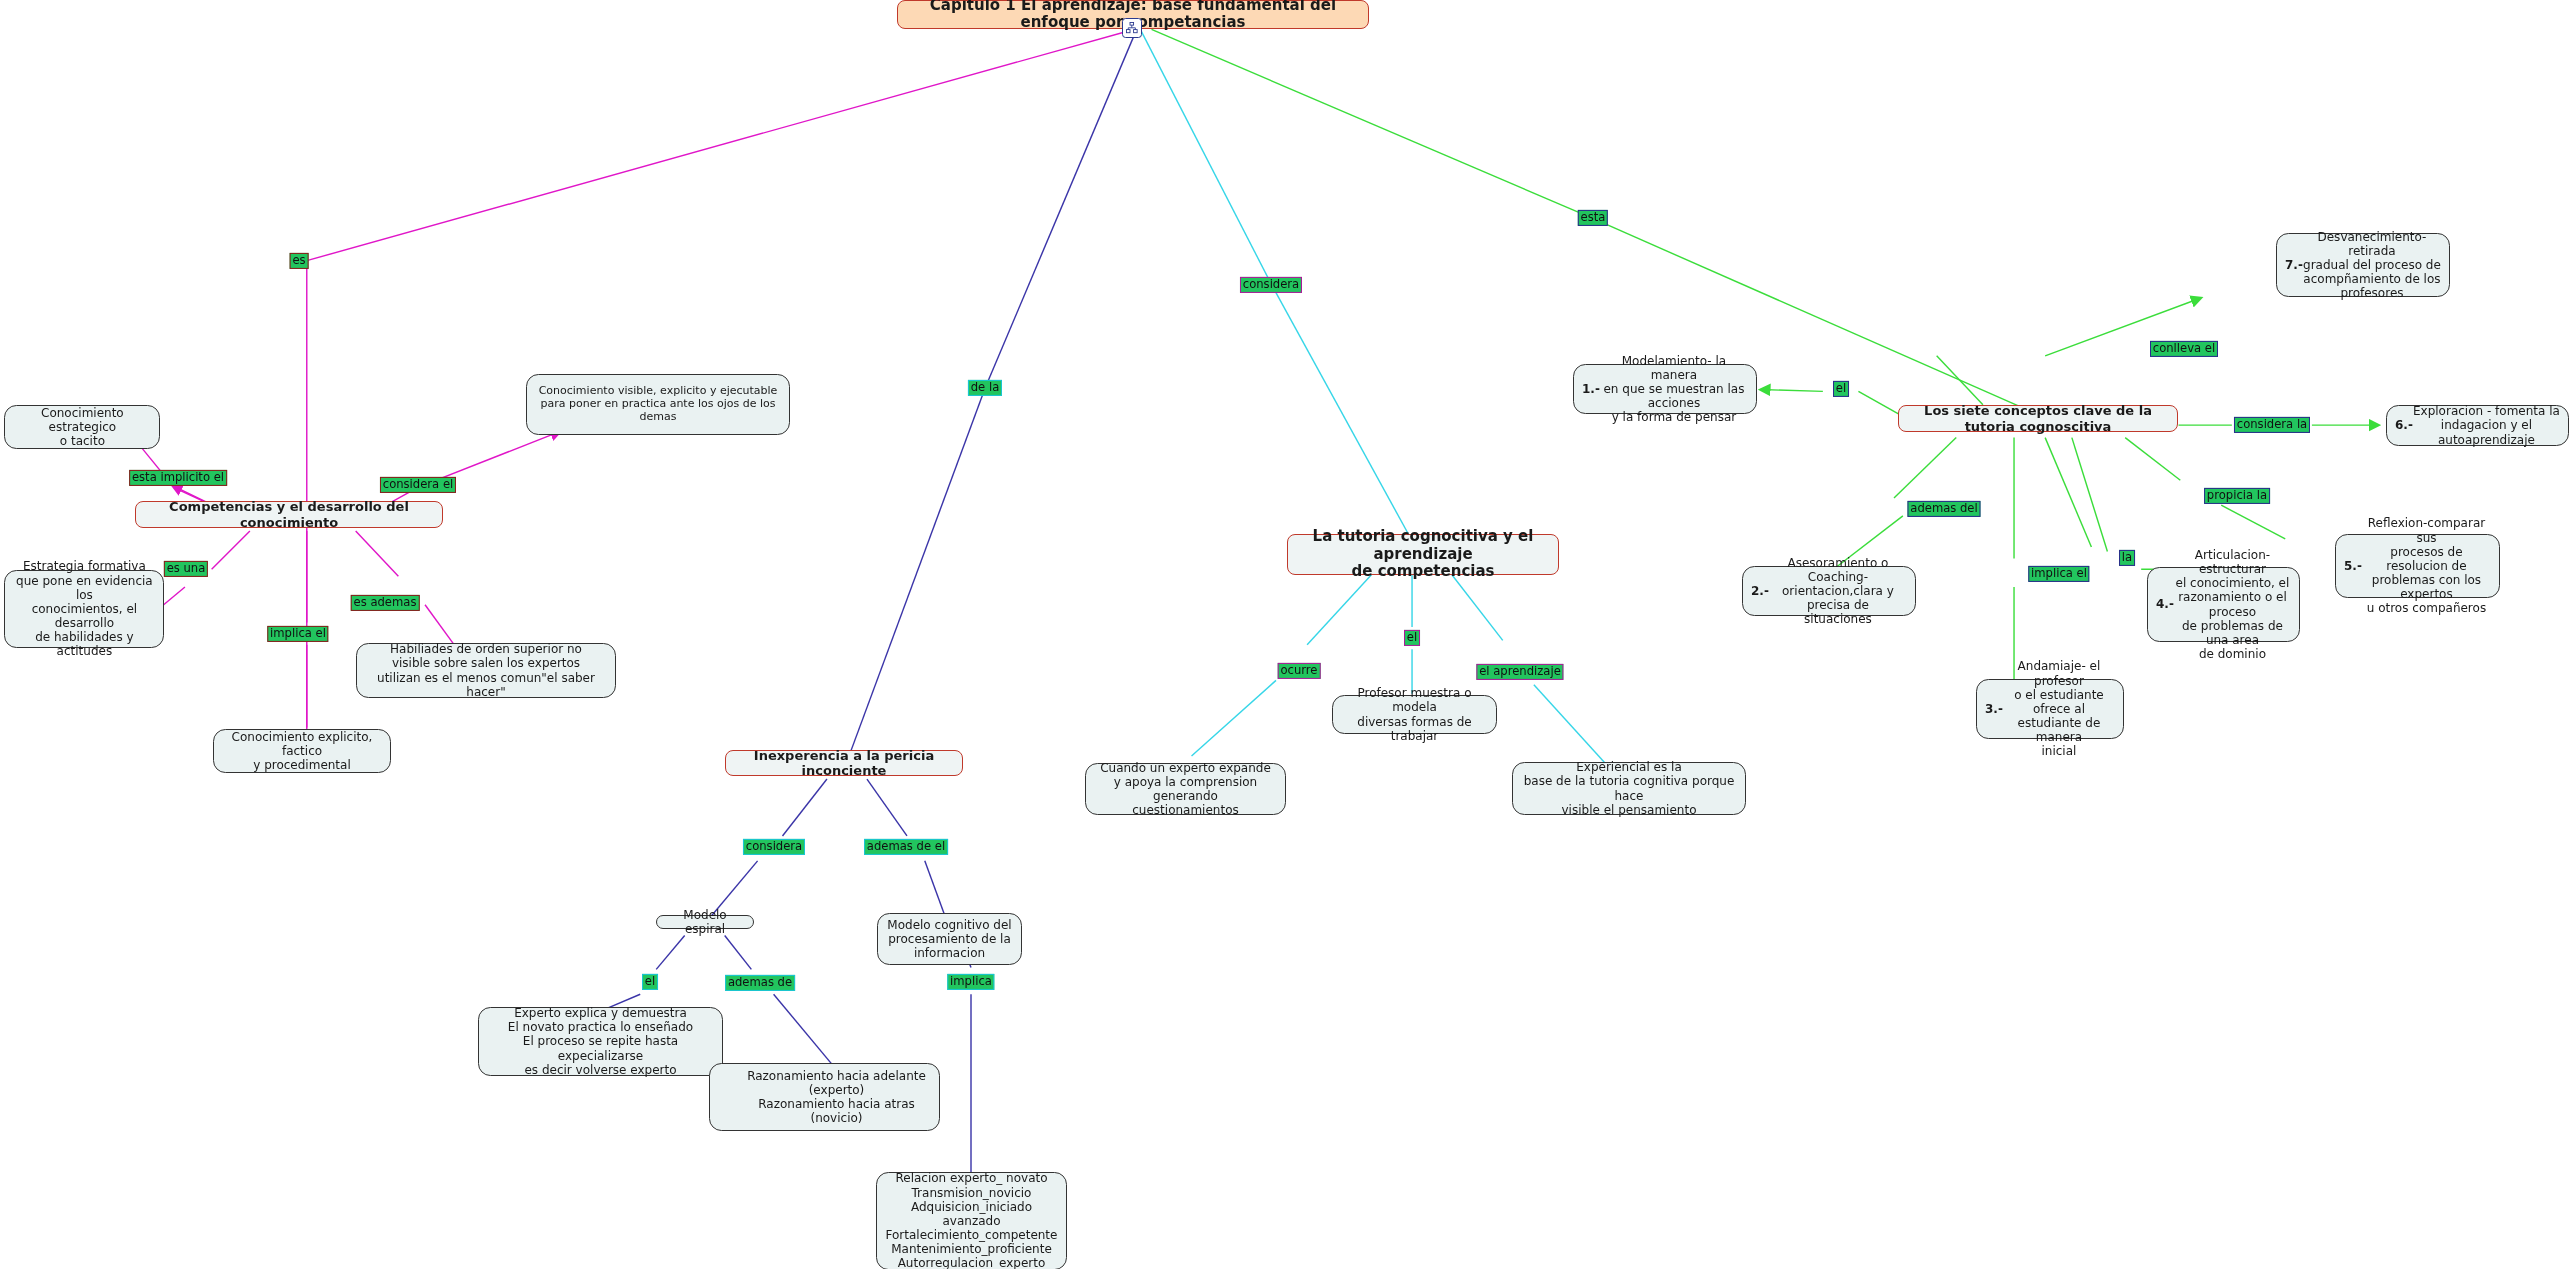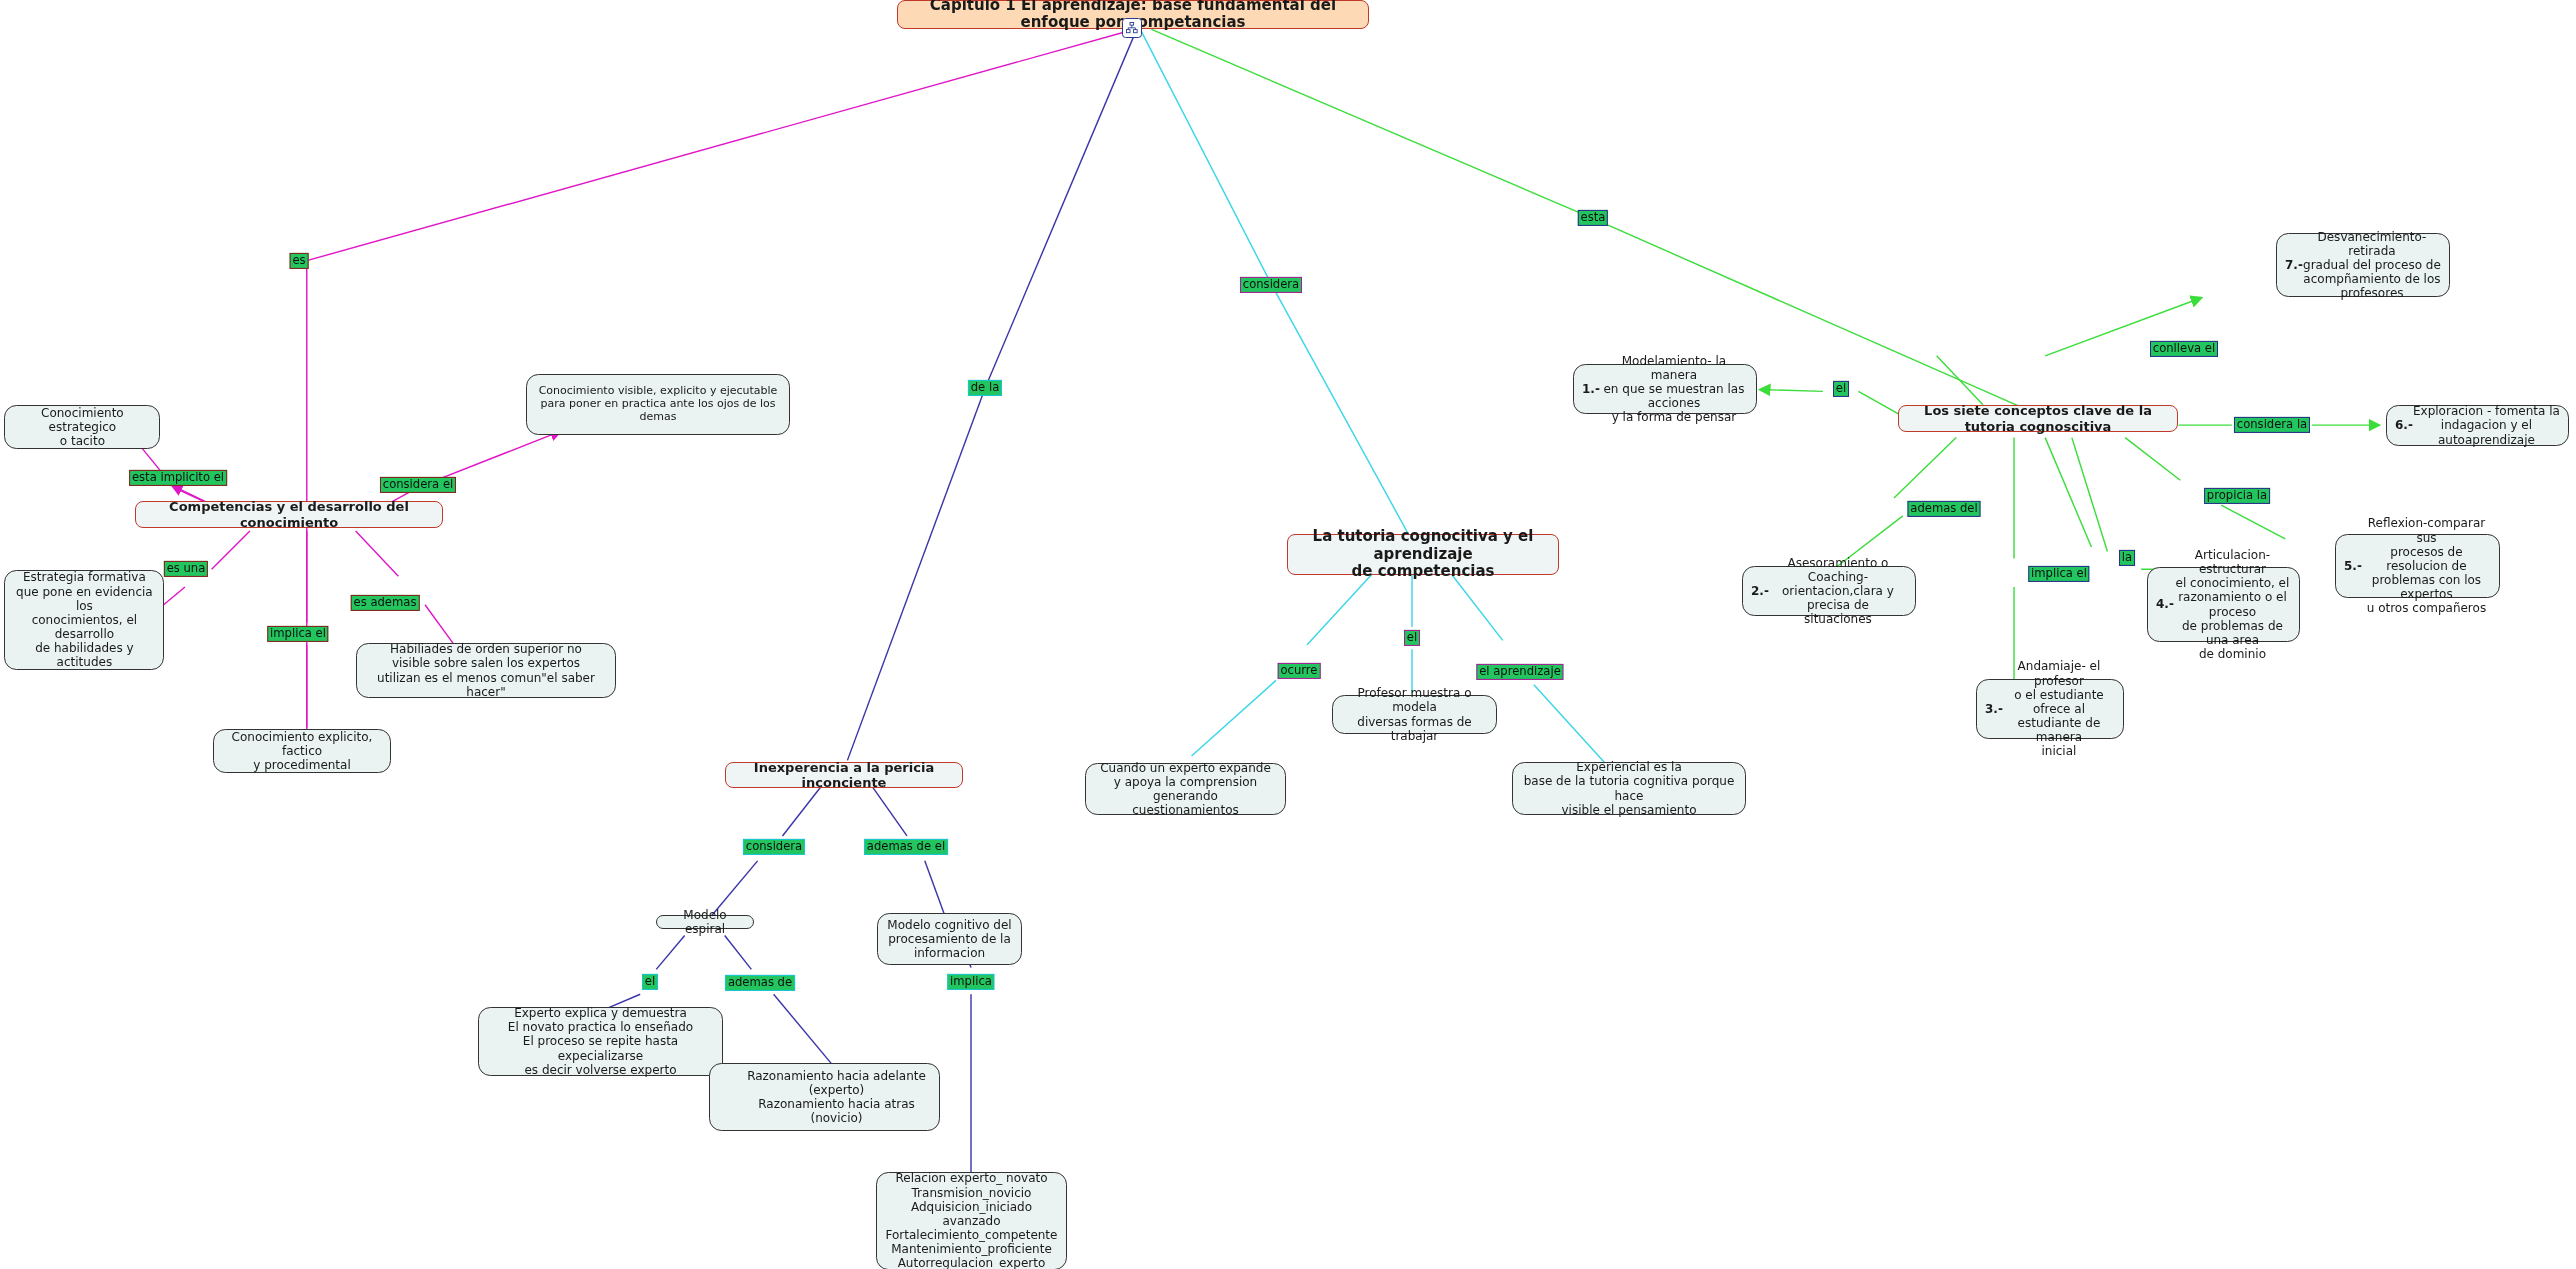--- a/index.html
+++ b/index.html
@@ -185,39 +185,39 @@
 
   <div class="node topic" style="left:135px; top:501px; width:308px; height:27px; font-size:13px;">Competencias  y el desarrollo del conocimiento</div>
 
   <div class="node" style="left:4.4px; top:405px; width:156px; height:44px; font-size:12px;">Conocimiento estrategico
 o tacito</div>
 
   <div class="node" style="left:526px; top:374px; width:264px; height:61px; font-size:11px;">Conocimiento visible, explicito y ejecutable
 para poner en practica ante los ojos de los
 demas</div>
 
-  <div class="node" style="left:4.4px; top:570px; width:160px; height:100px; font-size:12px;">Estrategia formativa
+  <div class="node" style="left:4.4px; top:570px; width:160px; height:78px; font-size:12px;">Estrategia formativa
 que pone en evidencia los
 conocimientos, el desarrollo
 de habilidades y actitudes</div>
 
   <div class="node" style="left:356px; top:643px; width:260px; height:55px; font-size:12px;">Habiliades de orden superior no
 visible sobre salen los expertos
 utilizan es el menos comun"el saber hacer"</div>
 
   <div class="node" style="left:213px; top:729px; width:178px; height:44px; font-size:12px;">Conocimiento explicito, factico
 y procedimental</div>
 
   <div class="linklabel lbl-darkred" style="left:178px; top:478px;">esta implicito el</div>
   <div class="linklabel lbl-darkred" style="left:418px; top:485px;">considera el</div>
   <div class="linklabel lbl-darkred" style="left:186px; top:569px;">es una</div>
   <div class="linklabel lbl-darkred" style="left:385px; top:603px;">es ademas</div>
   <div class="linklabel lbl-darkred" style="left:298px; top:634px;">implica el</div>
 
-  <div class="node topic" style="left:725px; top:750px; width:238px; height:26px; font-size:13px;margin-top:12px;">Inexperencia a la pericia inconciente</div>
+  <div class="node topic" style="left:725px; top:750px; width:238px; height:26px; font-size:13px;">Inexperencia a la pericia inconciente</div>
 
   <div class="node" style="left:656px; top:915px; width:98px; height:14px; font-size:12px;">Modelo espiral</div>
 
   <div class="node" style="left:877px; top:913px; width:145px; height:52px; font-size:12px;">Modelo cognitivo del
 procesamiento de la
 informacion</div>
 
   <div class="node" style="left:478px; top:1007px; width:245px; height:69px; font-size:12px;">Experto explica y demuestra
 El novato practica lo enseñado
 El proceso se repite hasta expecializarse

